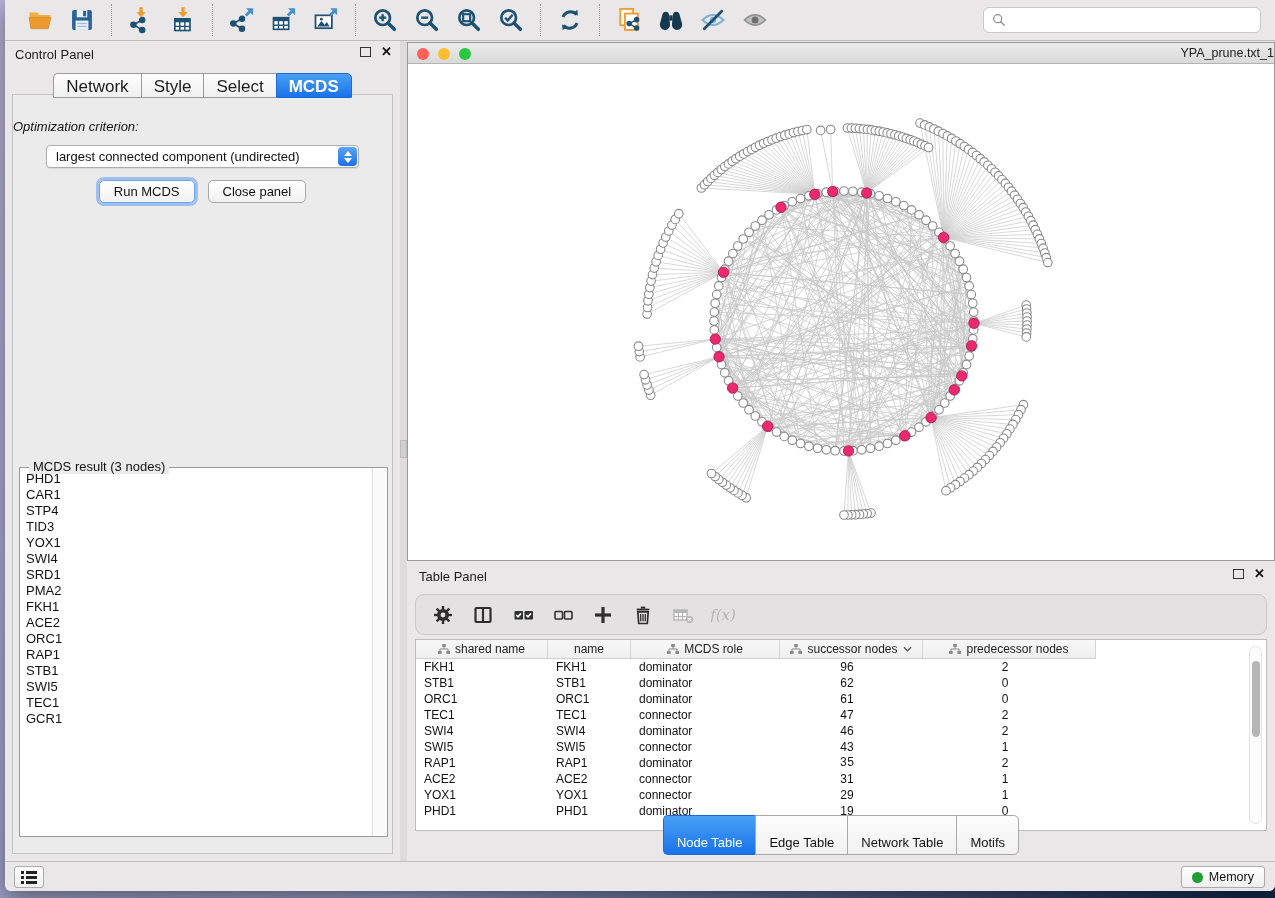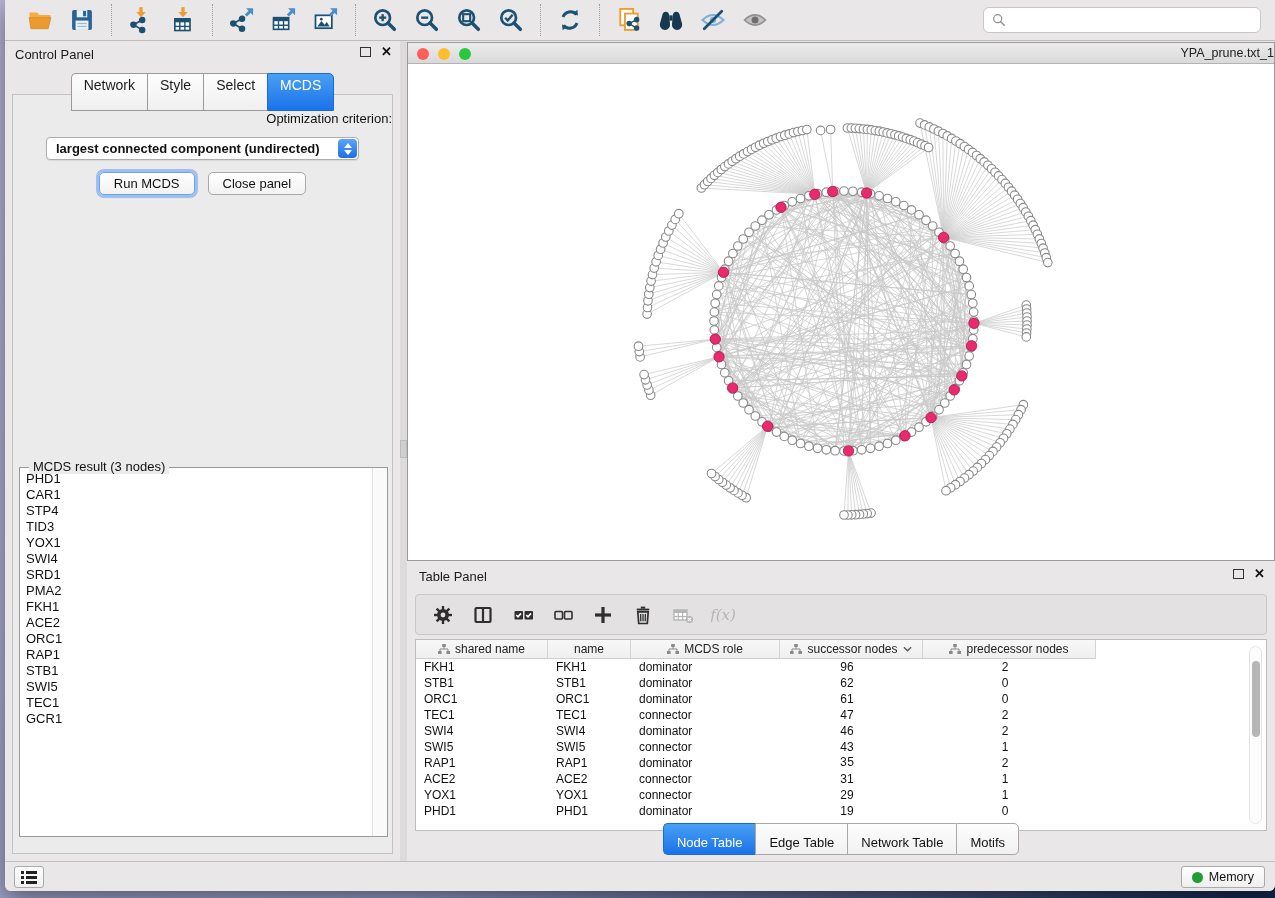--- a/index.html
+++ b/index.html
@@ -18,27 +18,27 @@
   .tb-search input { border:none; outline:none; flex:1; font-size:13px; font-family:"Liberation Sans",sans-serif; background:transparent; }
 
   
   .control-panel { position:absolute; left:0; top:41px; width:395px; height:820px; background:#e9e7e7; }
   .cp-header { position:absolute; left:0; top:0; width:100%; height:26px;padding-left:44px; }
   .cp-title { position:absolute; left:10px; top:6px; font-size:13px; color:#1c1c1c; }
   .win-btns { position:absolute; right:8px; top:6px; display:flex; gap:10px; align-items:center; }
   .float-box { width:11px; height:10px; border:1.5px solid #333; display:inline-block; }
   .close-x { font-size:13px; font-weight:bold; color:#111; line-height:10px; }
   .cp-tabs { position:absolute; left:0; top:32px; width:100%; display:flex; justify-content:center; z-index:3; }
-  .cp-tab { font-size:14px; padding:3px 12px 17px; background:linear-gradient(#fdfdfd,#f0f0f0); border:1px solid #9a9a9a; border-right:none; color:#1c1c1c; cursor:default;text-align:center; }
+  .cp-tab { font-size:17px; padding:3px 12px 0; background:linear-gradient(#fdfdfd,#f0f0f0); border:1px solid #9a9a9a; border-right:none; color:#1c1c1c; cursor:default;text-align:center; }
   .cp-tab:first-child { border-radius:5px 0 0 0; }
-  .cp-tab:last-child { border-right:1px solid #9a9a9a; border-radius:0 5px 0 0; }
+  .cp-tab:last-child { border-right:1px solid #9a9a9a; border-radius:0 5px 0 0;font-weight:bold; }
   .cp-tab.active { background:linear-gradient(#49a0f4,#1a72ea); color:#fff; border-color:#1a6bd8; }
   .cp-body { position:absolute; left:7px; top:53px; width:381px; height:760px; background:#ebebeb; border:1px solid #c3c3c3; }
-  .cp-optlabel { margin-top:16px; text-align:right; font-size:13px; color:#111; }
-  .cp-select { position:relative; margin:11px auto 0; width:313px; height:23px; background:#fff; border:1px solid #adadad; border-radius:4px; font-size:13px; color:#111; display:flex; align-items:center; padding-left:9px; box-shadow:0 1px 1px rgba(0,0,0,.08);font-weight:bold; }
+  .cp-optlabel { margin-top:24px; text-align:left; font-size:13px; color:#111;font-style:italic; }
+  .cp-select { position:relative; margin:11px auto 0; width:313px; height:23px; background:#fff; border:1px solid #adadad; border-radius:4px; font-size:13px; color:#111; display:flex; align-items:center; padding-left:9px; box-shadow:0 1px 1px rgba(0,0,0,.08); }
   .cp-select .stepper { position:absolute; right:1px; top:1px; width:19px; height:19px; border-radius:4px; background:linear-gradient(#5aa4f7,#1d6fe8); display:flex; flex-direction:column; align-items:center; justify-content:center; gap:2px; }
   .stepper .up { width:0;height:0;border-left:4px solid transparent;border-right:4px solid transparent;border-bottom:5px solid #fff; }
   .stepper .down { width:0;height:0;border-left:4px solid transparent;border-right:4px solid transparent;border-top:5px solid #fff; }
   .cp-buttons { margin-top:12px; display:flex; justify-content:center; gap:13px; }
   .btn { font-size:13px; font-family:"Liberation Sans",sans-serif; padding:3px 14px; background:linear-gradient(#ffffff,#f2f2f2); border:1px solid #a8a8a8; border-radius:5px; color:#111; cursor:default; }
   .btn.focused { box-shadow:0 0 0 3px rgba(92,157,244,.55); border-color:#6ba2e8;text-align:center; }
   .cp-result { position:absolute; left:6px; top:372px; width:369px; height:370px; }
   .fieldset-legend { position:absolute; left:10px; top:-8px; background:#ebebeb; padding:0 4px; font-size:13px; color:#111; z-index:2; }
   .cp-list { position:absolute; inset:0; border:1px solid #9a9a9a; background:#fff; overflow:hidden; }
   .cp-list-inner { position:absolute; left:6px; top:3px; right:18px; bottom:0; }
@@ -53,36 +53,36 @@
   .net-frame { position:absolute; left:402px; top:42px; width:868px; height:519px; border:1px solid #9a9a9a; background:#fff; }
   .net-title { position:absolute; left:0; top:0; width:100%; height:21px; background:linear-gradient(#ececec,#d9d9d9); border-bottom:1px solid #b3b3b3; }
   .lights { position:absolute; left:9px; top:5px; display:flex; gap:9px; }
   .light { width:12px; height:12px; border-radius:50%; }
   .net-title-text { position:absolute; width:100%; text-align:right; top:3px; font-size:12.5px; color:#222; }
   .net-canvas { position:absolute; left:0; top:21px; width:866px; height:496px; background:#fff; }
 
   
   .table-panel { position:absolute; left:402px; top:563px; width:868px; height:298px; background:#e9e7e7; }
   .tp-title { position:absolute; left:12px; top:6px; font-size:13px; color:#1c1c1c; }
-  .tp-toolbar { position:absolute; left:8px; top:31px; width:852px; height:41px; background:#e3e1e1; border:1px solid #c9c7c7; border-radius:4px; display:flex; align-items:center; padding-left:14px; gap:14px; }
+  .tp-toolbar { position:absolute; left:8px; top:31px; width:852px; height:41px; background:#e3e1e1; border:1px solid #c9c7c7; border-radius:9px; display:flex; align-items:center; padding-left:14px; gap:14px; }
   .tp-toolbar .tbtn { width:26px; height:26px; display:flex; align-items:center; justify-content:center; }
   .tp-toolbar svg { width:24px; height:24px; }
   .tp-table { position:absolute; left:8px; top:76px; width:852px; height:192px; background:#fff; border:1px solid #bdbdbd; overflow:hidden; }
   .tp-headrow { position:absolute; left:0; top:0; height:19px; display:flex; background:linear-gradient(#f8f8f8,#efefef); border-bottom:1px solid #cfcfcf; }
   .tp-hcell { font-size:12px; color:#222; display:flex; align-items:center; justify-content:center; gap:5px; border-right:1px solid #d4d4d4; }
   .tp-hcell svg { width:12px; height:11px; flex:0 0 auto; }
   .tp-rows { position:absolute; left:0; top:19px; }
   .tp-row { display:flex; height:16px; }
   .tp-cell { font-size:12px; color:#111; line-height:16px; white-space:nowrap; overflow:hidden; }
   .tp-cell.l { padding-left:8px; text-align:left; }
   .tp-cell.r { padding-right:9px; text-align:center; }
   .tp-scroll { position:absolute; right:4px; top:6px; width:13px; bottom:6px; background:#fcfcfc; border:1px solid #e3e3e3; border-radius:7px; }
   .tp-thumb { position:absolute; left:1.5px; top:14px; width:8px; height:76px; background:#b6b6b6; border-radius:5px; }
   .tp-tabs { position:absolute; left:0; bottom:6px; width:100%; display:flex; justify-content:center; }
-  .tp-tab { font-size:13px; padding:11px 13px 4px; background:linear-gradient(#fdfdfd,#f1f1f1); border:1px solid #a8a8a8; border-right:none; color:#111; }
+  .tp-tab { font-size:13px; padding:19px 13px 4px; background:linear-gradient(#fdfdfd,#f1f1f1); border:1px solid #a8a8a8; border-right:none; color:#111; }
   .tp-tab:first-child { border-radius:5px 0 0 5px; }
   .tp-tab:last-child { border-right:1px solid #a8a8a8; border-radius:0 5px 5px 0; }
   .tp-tab.active { background:linear-gradient(#49a0f4,#1a72ea); color:#fff; border-color:#1a6bd8; }
 
   
   .statusbar { position:absolute; left:0; top:861px; width:100%; height:30px; background:#e9e7e7; border-top:1px solid #c2c0c0; border-radius:0 0 6px 6px; }
   .sb-list { position:absolute; left:9px; top:4px; width:30px; height:22px; background:linear-gradient(#fff,#efefef); border:1px solid #ababab; border-radius:3px; display:flex; align-items:center; justify-content:center; }
   .sb-mem { position:absolute; right:10px; top:4px; height:22px; background:linear-gradient(#fff,#efefef); border:1px solid #ababab; border-radius:3px; display:flex; align-items:center; gap:6px; padding:0 10px; font-size:12.5px; color:#111; }
   .mem-dot { width:11px; height:11px; border-radius:50%; }
 </style>

